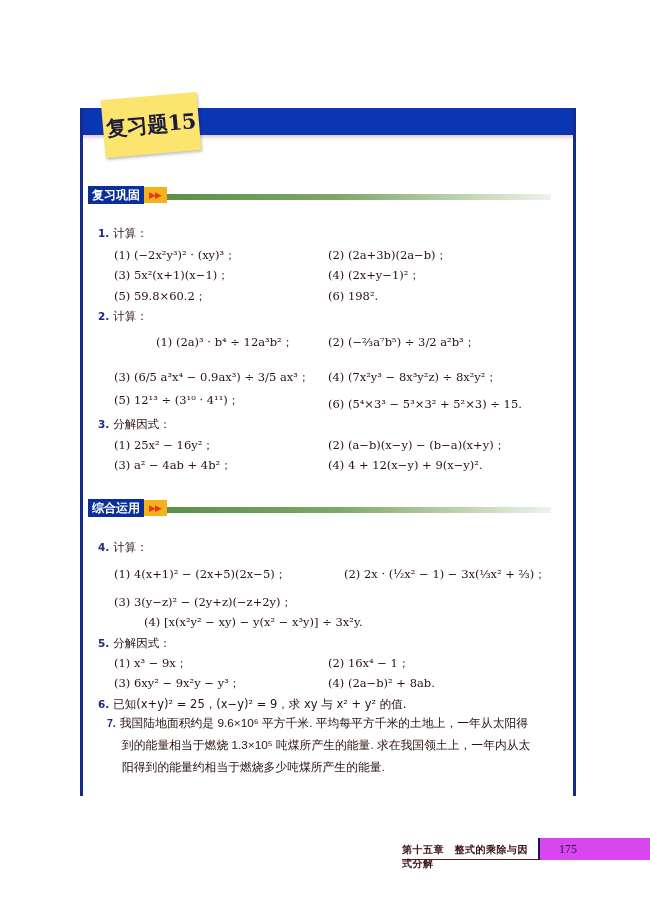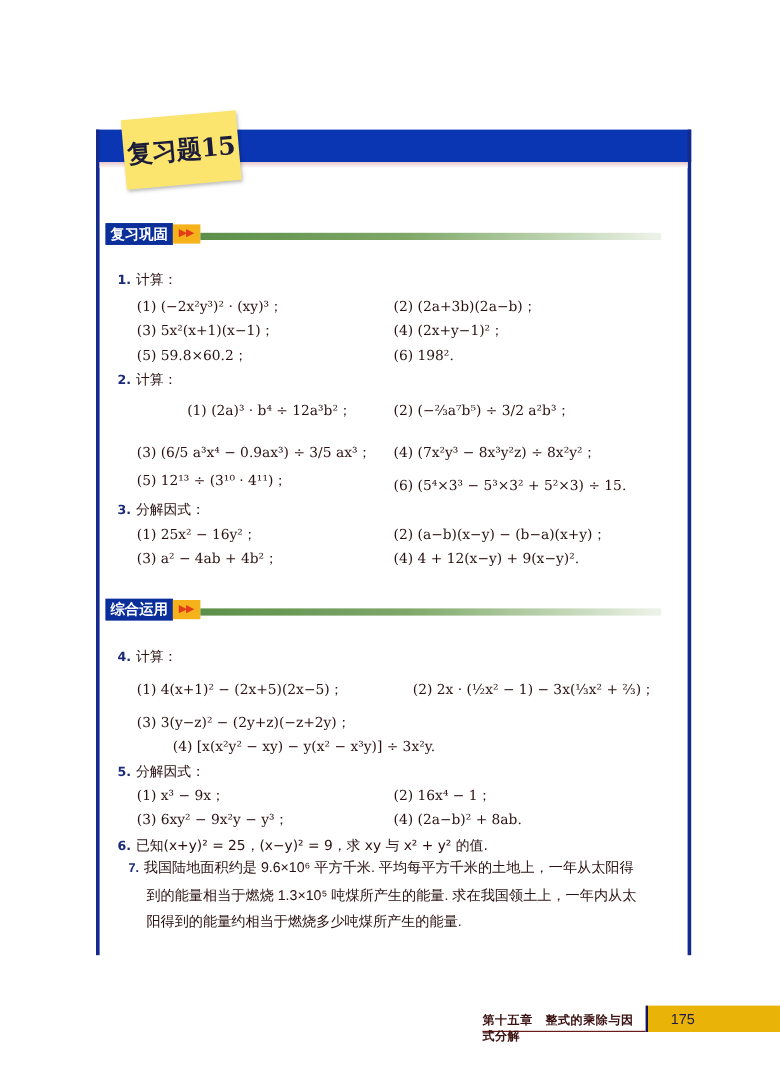--- a/index.html
+++ b/index.html
@@ -25,21 +25,21 @@
   .qn { position:absolute; font-size:11.5px; white-space:nowrap; line-height:14px; }
   .qn .num { color:#1c2a7a; font-weight:bold; font-family:"DejaVu Sans",sans-serif; font-size:10.5px; margin-right:4px; }
   .qn .txt { font-family:"DejaVu Sans",sans-serif; font-size:11.5px; }
   .para { position:absolute; left:86px; width:470px; font-family:Liberation Sans, sans-serif; font-size:11.8px; line-height:22px;margin-left:21px; }
   .para .num { color:#1c2a7a; font-weight:bold; font-size:10.5px; margin-right:4px; }
   .para .indent { padding-left:15px; display:block; }
   .footer { position:absolute; top:838px; left:402px; height:22px; display:flex; align-items:stretch; }
   .footer .chap { font-family:"DejaVu Sans",sans-serif; font-size:10px; font-weight:bold; color:#3a1010;
                   border-bottom:1.5px solid #6a1a1a; padding:5px 6px 0 0; letter-spacing:0.5px; }
   .footer .divider { width:2px; background:#14145a; }
-  .footer .page { background:#eab308; color:#1c1c4a; font-family:Liberation Sans, sans-serif; font-size:12px;
+  .footer .page { background:#d946ef; color:#1c1c4a; font-family:Liberation Serif, serif; font-size:12px;
                   width:110px; padding:4px 0 0 19px; }
 </style>
 </head>
 <body>
 
 <div class="frame">
   <div class="topbar"></div>
   <div class="lside"></div>
   <div class="rside"></div>
   <div class="inner-shadow"></div>

